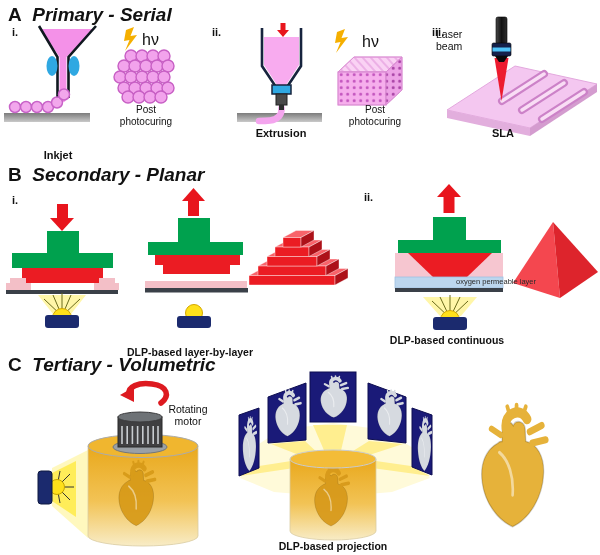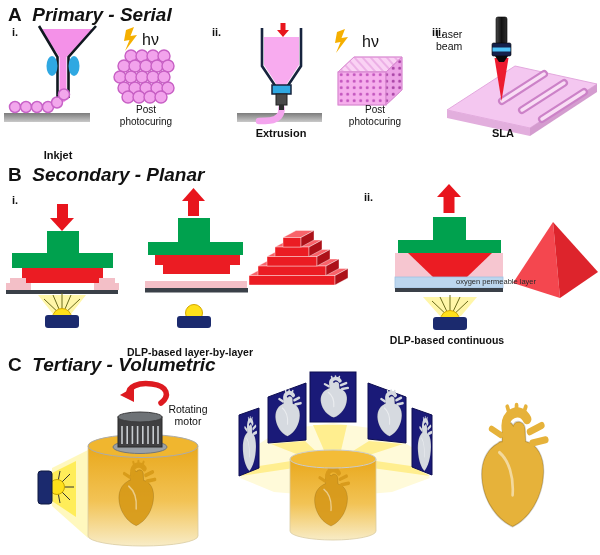--- a/index.html
+++ b/index.html
@@ -359,14 +359,15 @@
 <div class="lbl dlp ctr" style="left:110px;top:334px;width:160px;margin-top:12px;">DLP-based layer-by-layer</div>
 <div class="lbl rom" style="left:364px;top:191px;">ii.</div>
 <div class="lbl oxy ctr" style="left:395px;top:278px;width:108px;">oxygen permeable layer</div>
 <div class="lbl h" style="left:8px;top:354px;">
   <span class="b">C</span>&nbsp;
   <span class="b i">Tertiary - Volumetric</span>
 </div>
 
 <div class="lbl dlp ctr" style="left:367px;top:334px;width:160px;">DLP-based continuous</div>
 <div class="lbl mid ctr" style="left:157px;top:403px;width:62px;">Rotating motor</div>
+<div class="lbl dlp ctr" style="left:253px;top:540px;width:160px;">DLP-based projection</div>
 
 </div>
 
 </body></html>

